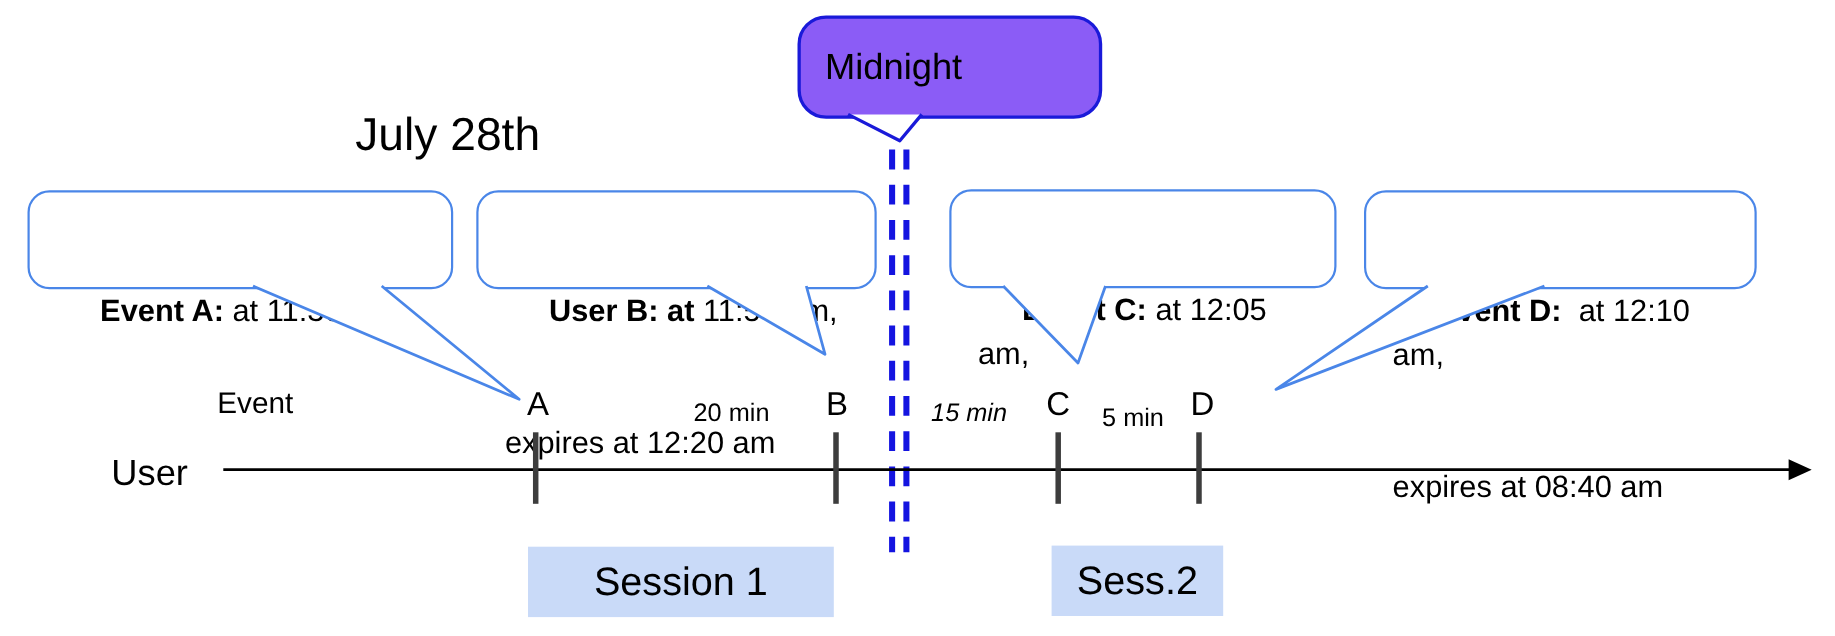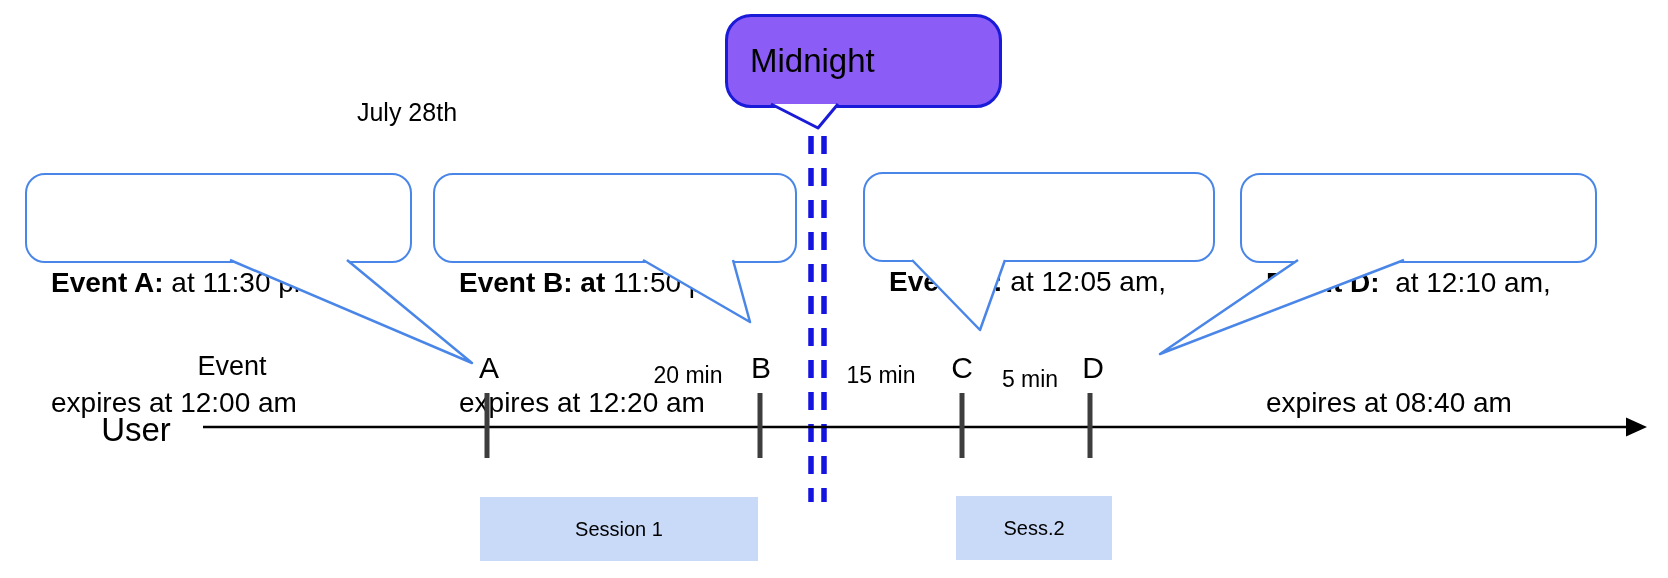--- a/index.html
+++ b/index.html
@@ -2,82 +2,81 @@
 <html style="--callout-border: #4a86e8; --midnight-blue: #1a1ad9; --dash-blue: #1414e0; --session-fill: #c9daf8; --tick: #3d3d3d; --line: #000000;"><head>
 <meta charset="utf-8">
 <style>
   html,body{margin:0;padding:0;background:#fff;}
   #stage{
     position:relative;width:1668px;height:578px;background:#fff;overflow:hidden;
     font-family:"Liberation Sans", sans-serif;color:#000;
   }
   .abs{position:absolute;}
   .center-x{transform:translateX(-50%);}
-  .date-label{font-size:25px;white-space:nowrap;}
+  .date-label{font-size:42px;white-space:nowrap;}
   .callout{
     position:absolute;background:#fff;
     border:2.5px solid var(--callout-border);border-radius:20px;
     font-size:28px;line-height:40px;padding:8px 14px 0 24px;
     box-sizing:border-box;white-space:pre-wrap;z-index:2;
   }
-  .callout .b{font-weight:bold;}
+  .callout .b{font-weight:bold;margin-left:40px;}
   .midnight-box{
     position:absolute;left:725px;top:14px;width:277px;height:94px;
     background:#8b5cf6;border:3px solid var(--midnight-blue);border-radius:26px;
     box-sizing:border-box;display:flex;align-items:center;padding-left:22px;
     font-size:33px;z-index:2;
   }
   .axis-label{font-size:27px;white-space:nowrap;}
   .user-label{font-size:33px;white-space:nowrap;}
   .tick-letter{font-size:30px;white-space:nowrap;}
   .interval-label{font-size:23px;white-space:nowrap;}
   .session-box{
     position:absolute;background:var(--session-fill);
     display:flex;align-items:center;justify-content:center;
-    font-size:20px;z-index:1;
+    font-size:36px;z-index:1;
   }
   #overlay{position:absolute;left:0;top:0;z-index:3;pointer-events:none;}
 </style>
 </head>
 <body>
 
 <div id="stage">
 
   <div class="abs center-x date-label" style="left:407px;top:98px;">July 28th</div>
 
   <div class="midnight-box">
     <span>Midnight</span>
   </div>
 
   <div class="callout" style="left:25px;top:173px;width:387px;height:90px;">
     <div><span class="b">Event A:</span><span> at 11:30 pm,</span></div>
-    <div>expires at 12:00 am</div>
   </div>
   <div class="callout" style="left:433px;top:173px;width:364px;height:90px;">
-    <div><span class="b">Event B: at</span><span> 11:50 pm,</span></div>
+    <div><span class="b">User B: at</span><span> 11:50 pm,</span></div>
     <div>expires at 12:20 am</div>
   </div>
   <div class="callout" style="left:863px;top:172px;width:352px;height:90px;">
     <div><span class="b">Event C:</span><span> at 12:05 am,</span></div>
   </div>
   <div class="callout" style="left:1240px;top:173px;width:357px;height:90px;">
     <div><span class="b">Event D:</span><span>  at 12:10 am,</span></div>
     <div>expires at 08:40 am</div>
   </div>
 
   <div class="abs center-x axis-label" style="left:232px;top:351px;">Event</div>
   <div class="abs center-x user-label" style="left:136px;top:411px;">User</div>
 
   <div class="abs center-x tick-letter" style="left:489px;top:351px;">A</div>
   <div class="abs center-x tick-letter" style="left:761px;top:351px;">B</div>
   <div class="abs center-x tick-letter" style="left:962px;top:351px;">C</div>
   <div class="abs center-x tick-letter" style="left:1093px;top:351px;">D</div>
 
-  <div class="abs center-x interval-label" style="left:665px;top:362px;margin-left:23px;">20 min</div>
-  <div class="abs center-x interval-label" style="left:881px;top:362px;">15 min</div>
+  <div class="abs center-x interval-label" style="left:665px;top:362px;">20 min</div>
+  <div class="abs center-x interval-label" style="left:881px;top:362px;font-style:italic;">15 min</div>
   <div class="abs center-x interval-label" style="left:1030px;top:366px;text-align:right;">5 min</div>
 
   <div class="session-box" style="left:480px;top:497px;width:278px;height:64px;">
     <span>Session 1</span>
   </div>
   <div class="session-box" style="left:956px;top:496px;width:156px;height:64px;">
     <span>Sess.2</span>
   </div>
 
   <svg id="overlay" width="1668" height="578" viewBox="0 0 1668 578">

